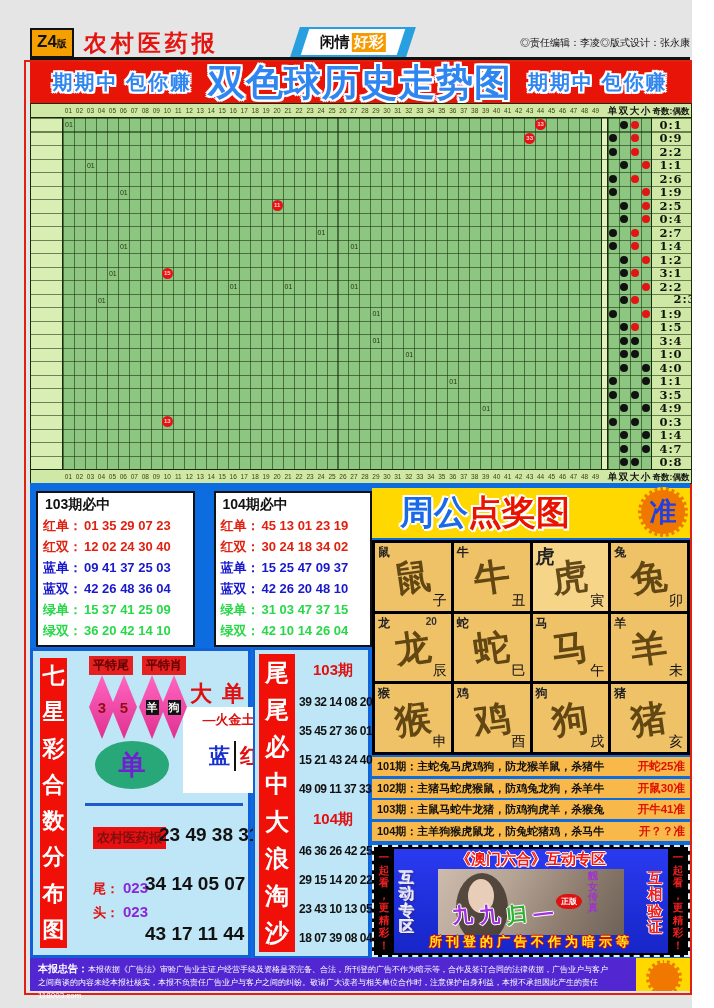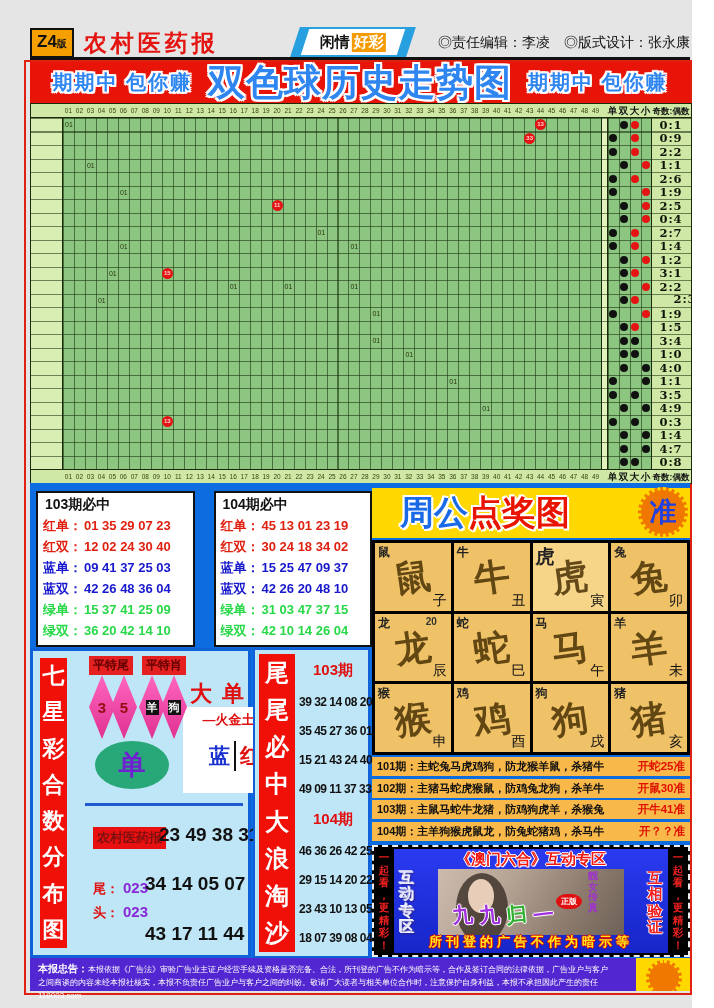--- a/index.html
+++ b/index.html
@@ -10,21 +10,21 @@
   
   #page-frame{left:24px;top:60px;width:664px;height:931px;border:2px solid #e02010;}
 
   
   #header{left:30px;top:28px;width:660px;height:30px;display:flex;align-items:center;}
   #edition-box{background:#f5a000;border:2px solid #111;padding:0 5px;font-weight:bold;
                font-size:17px;color:#111;line-height:24px;}
   #edition-box .small{font-size:10px;}
   #paper-name{color:#e41410;font-weight:bold;font-size:23px;letter-spacing:4px;margin-left:10px;
               font-family:"Liberation Serif",serif;}
-  #credits{margin-left:auto;font-size:14px;color:#111;display:flex;gap:14px;}
+  #credits{margin-left:auto;font-size:10px;color:#111;display:flex;}
   #header-line{left:30px;top:57px;width:660px;height:3px;background:#111;}
   #center-ribbon{left:295px;top:27px;width:116px;height:30px;}
   .ribbon-blue{position:absolute;left:0;top:0;width:116px;height:30px;background:#28a0e0;
                transform:skewX(-18deg);}
   .ribbon-white{position:absolute;left:10px;top:2px;width:96px;height:26px;background:#fff;
                 transform:skewX(-18deg);display:flex;align-items:center;justify-content:center;}
   .ribbon-white .t1{font-weight:bold;font-size:15px;color:#111;transform:skewX(18deg);}
   .ribbon-white .t2{font-weight:bold;font-size:15px;color:#fff;background:#f59a00;
                     padding:0 2px;margin-left:2px;transform:skewX(18deg);}
 

